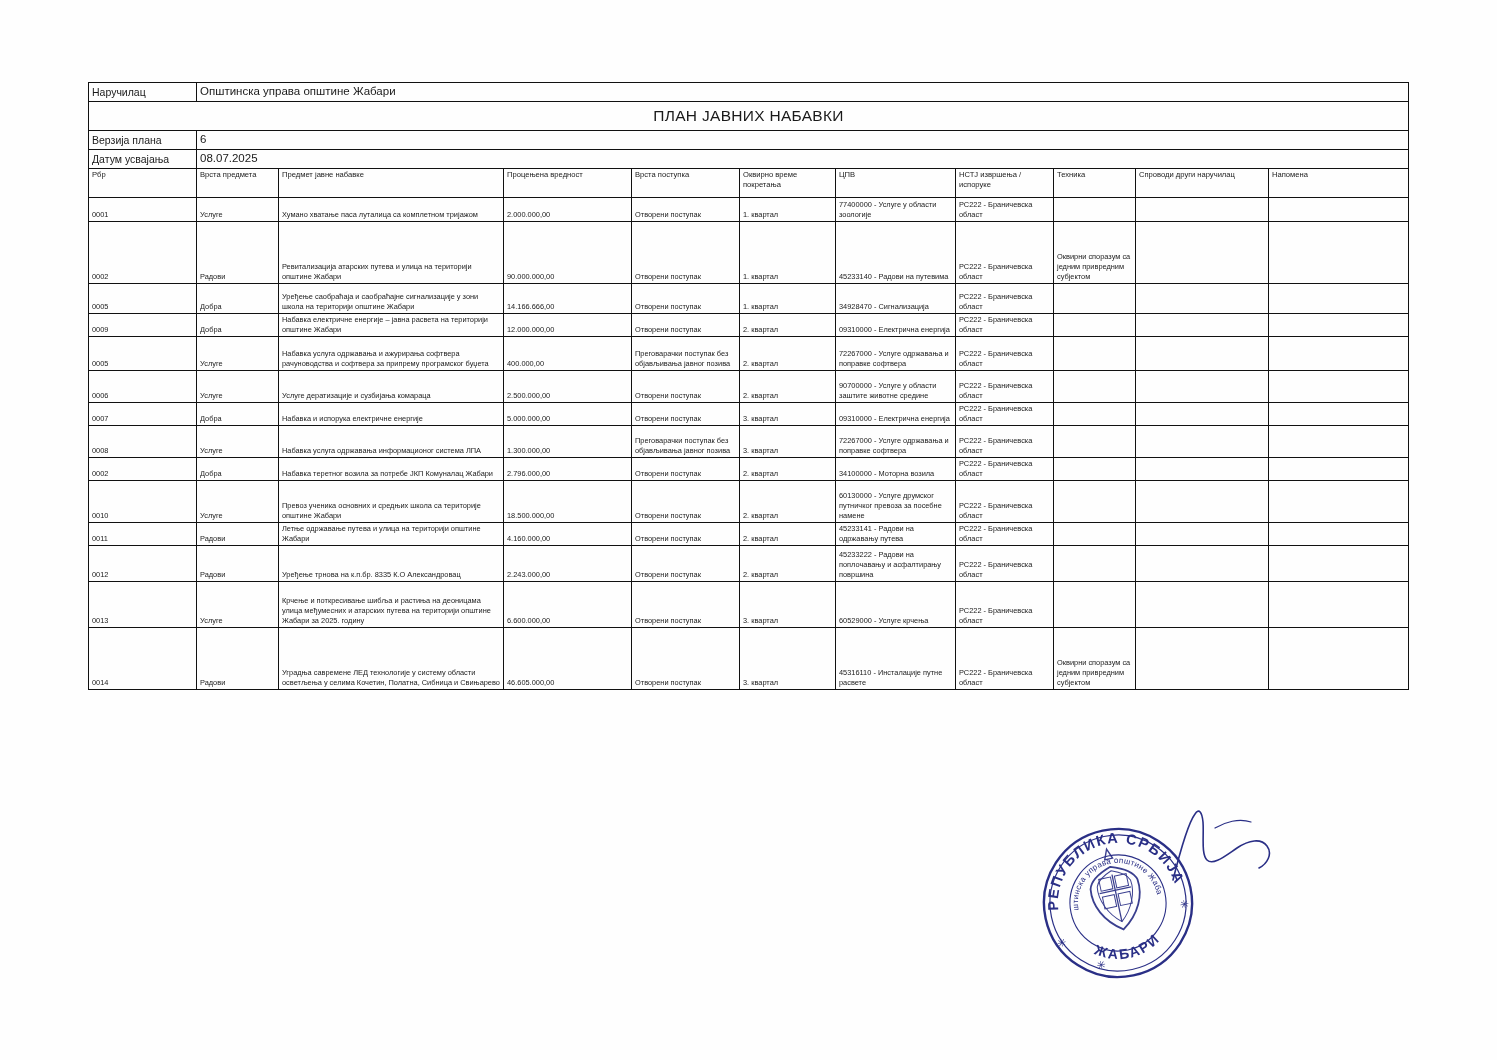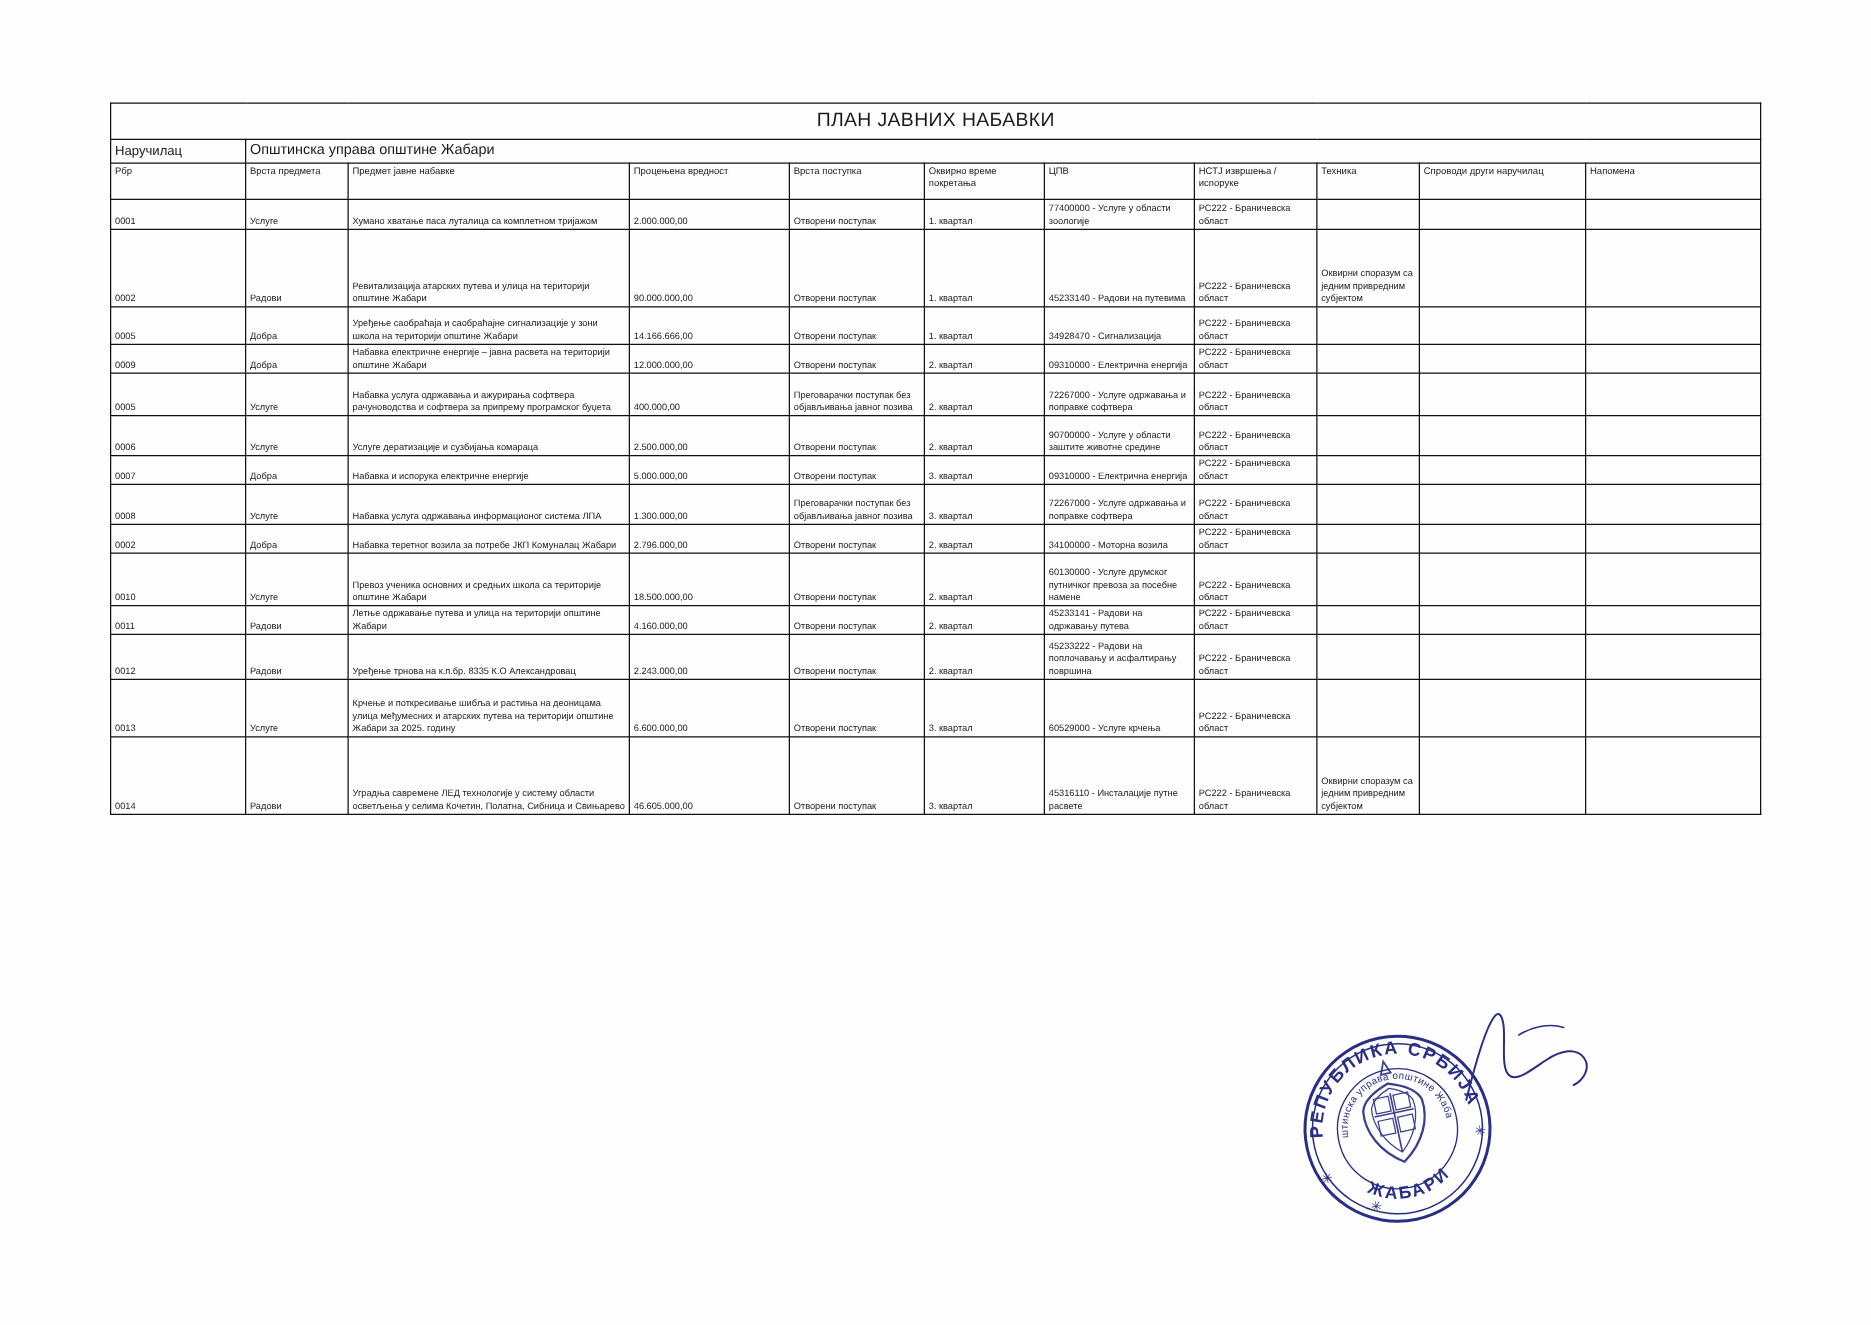--- a/index.html
+++ b/index.html
@@ -126,26 +126,34 @@
         <col style="width:96px">
         <col style="width:120px">
         <col style="width:98px">
         <col style="width:82px">
         <col style="width:133px">
         <col style="width:140px">
       </colgroup>
 
       <tbody>
           <tr>
+        <td class="meta-label">Наручилац</td>
+        <td class="meta-value" colspan="10">Општинска управа општине Жабари</td>
+      </tr>
+
+      <tr>
         <td class="title-cell" colspan="11">ПЛАН ЈАВНИХ НАБАВКИ</td>
       </tr>
-
       <tr>
-        <td class="meta-label">Наручилац</td>
-        <td class="meta-value" colspan="10">Општинска управа општине Жабари</td>
+        <td class="meta-label">Верзија плана</td>
+        <td class="meta-value" colspan="10">6</td>
+      </tr>
+      <tr>
+        <td class="meta-label">Датум усвајања</td>
+        <td class="meta-value" colspan="10">08.07.2025</td>
       </tr>
 
       <tr class="grid-head">
         <td>Рбр</td>
         <td>Врста предмета</td>
         <td>Предмет јавне набавке</td>
         <td>Процењена вредност</td>
         <td>Врста поступка</td>
         <td>Оквирно време покретања</td>
         <td>ЦПВ</td>

